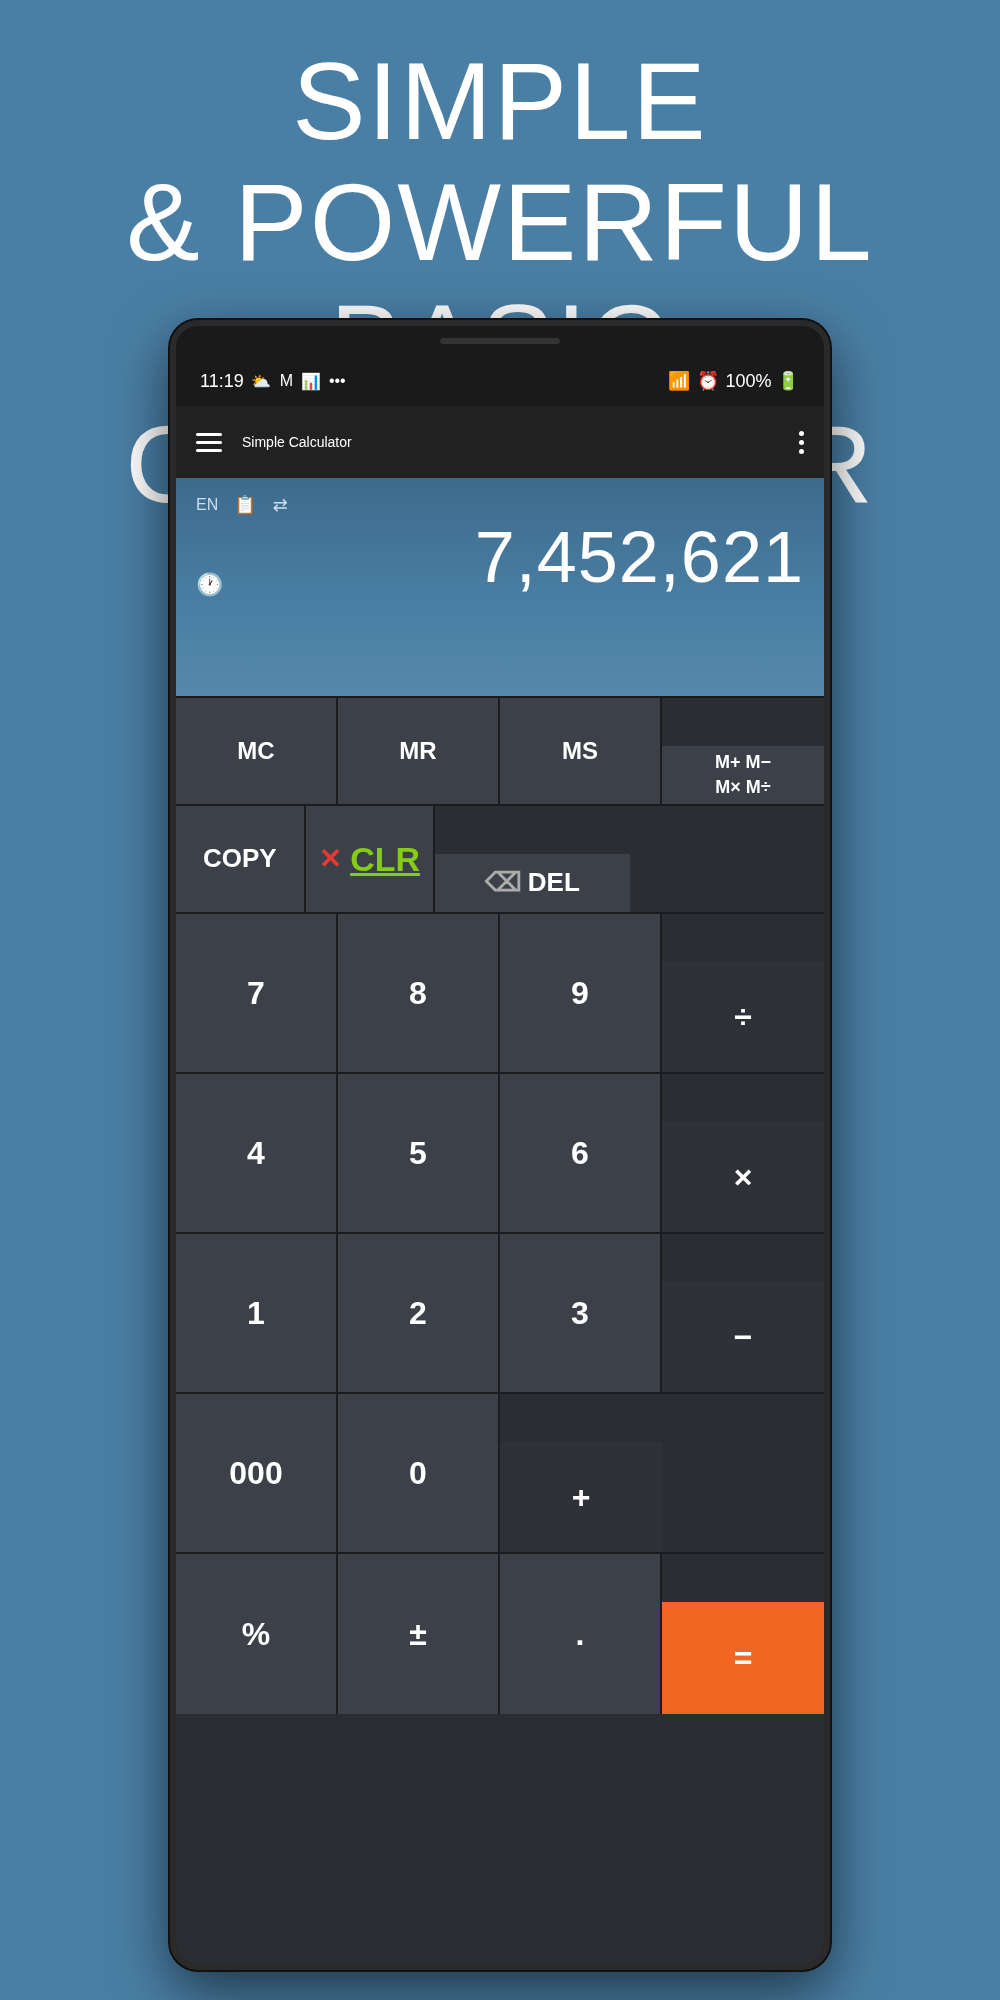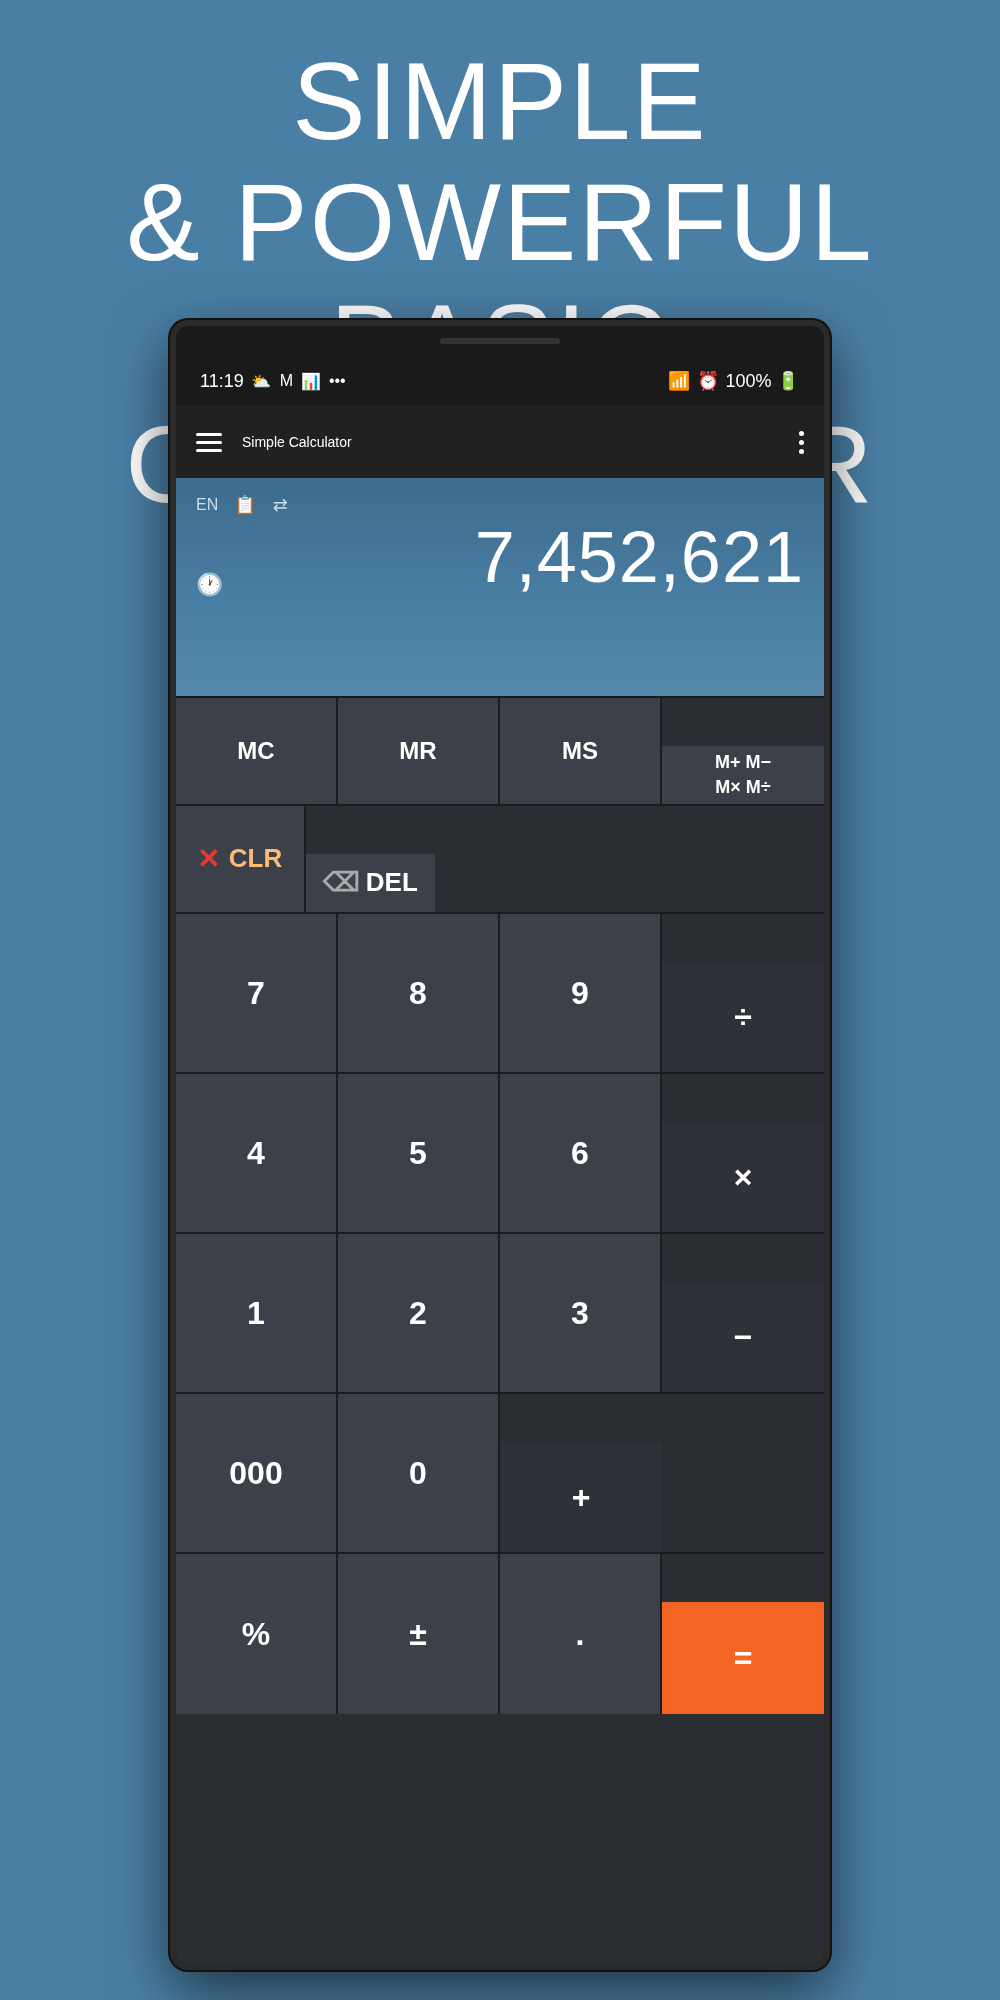--- a/index.html
+++ b/index.html
@@ -31,21 +31,21 @@
 
     
     .phone-frame {
       position: absolute;
       top: 320px;
       left: 50%;
       transform: translateX(-50%);
       width: 660px;
       height: 1650px;
       background: #1a1a1a;
-      border-radius: 18px;
+      border-radius: 28px;
       border: 6px solid #2a2a2a;
       box-shadow: 0 0 0 2px #111, 0 20px 60px rgba(0,0,0,0.6);
       overflow: hidden;
     }
 
     
     .phone-speaker {
       position: absolute;
       top: 12px;
       left: 50%;
@@ -283,23 +283,24 @@
       gap: 8px;
     }
 
     .clr-x {
       color: #e53935;
       font-size: 28px;
       font-weight: 900;
     }
 
     .clr-text {
-      color: #fdba74;
-      font-size: 26px;
+      color: #84cc16;
+      font-size: 34px;
       font-weight: 700;
+      text-decoration: underline;
     }
 
     .del-area {
       display: flex;
       flex-direction: row;
       align-items: center;
       justify-content: center;
       gap: 6px;
     }
 
@@ -375,20 +376,21 @@
   <div class="calc-grid">
 
     <div class="calc-row memory-row">
       <button class="calc-btn mem">MC</button>
       <button class="calc-btn mem">MR</button>
       <button class="calc-btn mem">MS</button>
       <button class="calc-btn mem" style="font-size:18px;line-height:1.4;font-weight:700;">M+ M−<br>M× M÷</button>
     </div>
 
     <div class="calc-row action-row">
+      <button class="calc-btn action">COPY</button>
       <button class="calc-btn action clr-area">
         <span class="clr-x">✕</span>
         <span class="clr-text">CLR</span>
       </button>
       <button class="calc-btn action del-area">
         <span class="del-backspace">⌫</span>
         <span class="del-text">DEL</span>
       </button>
     </div>
 

